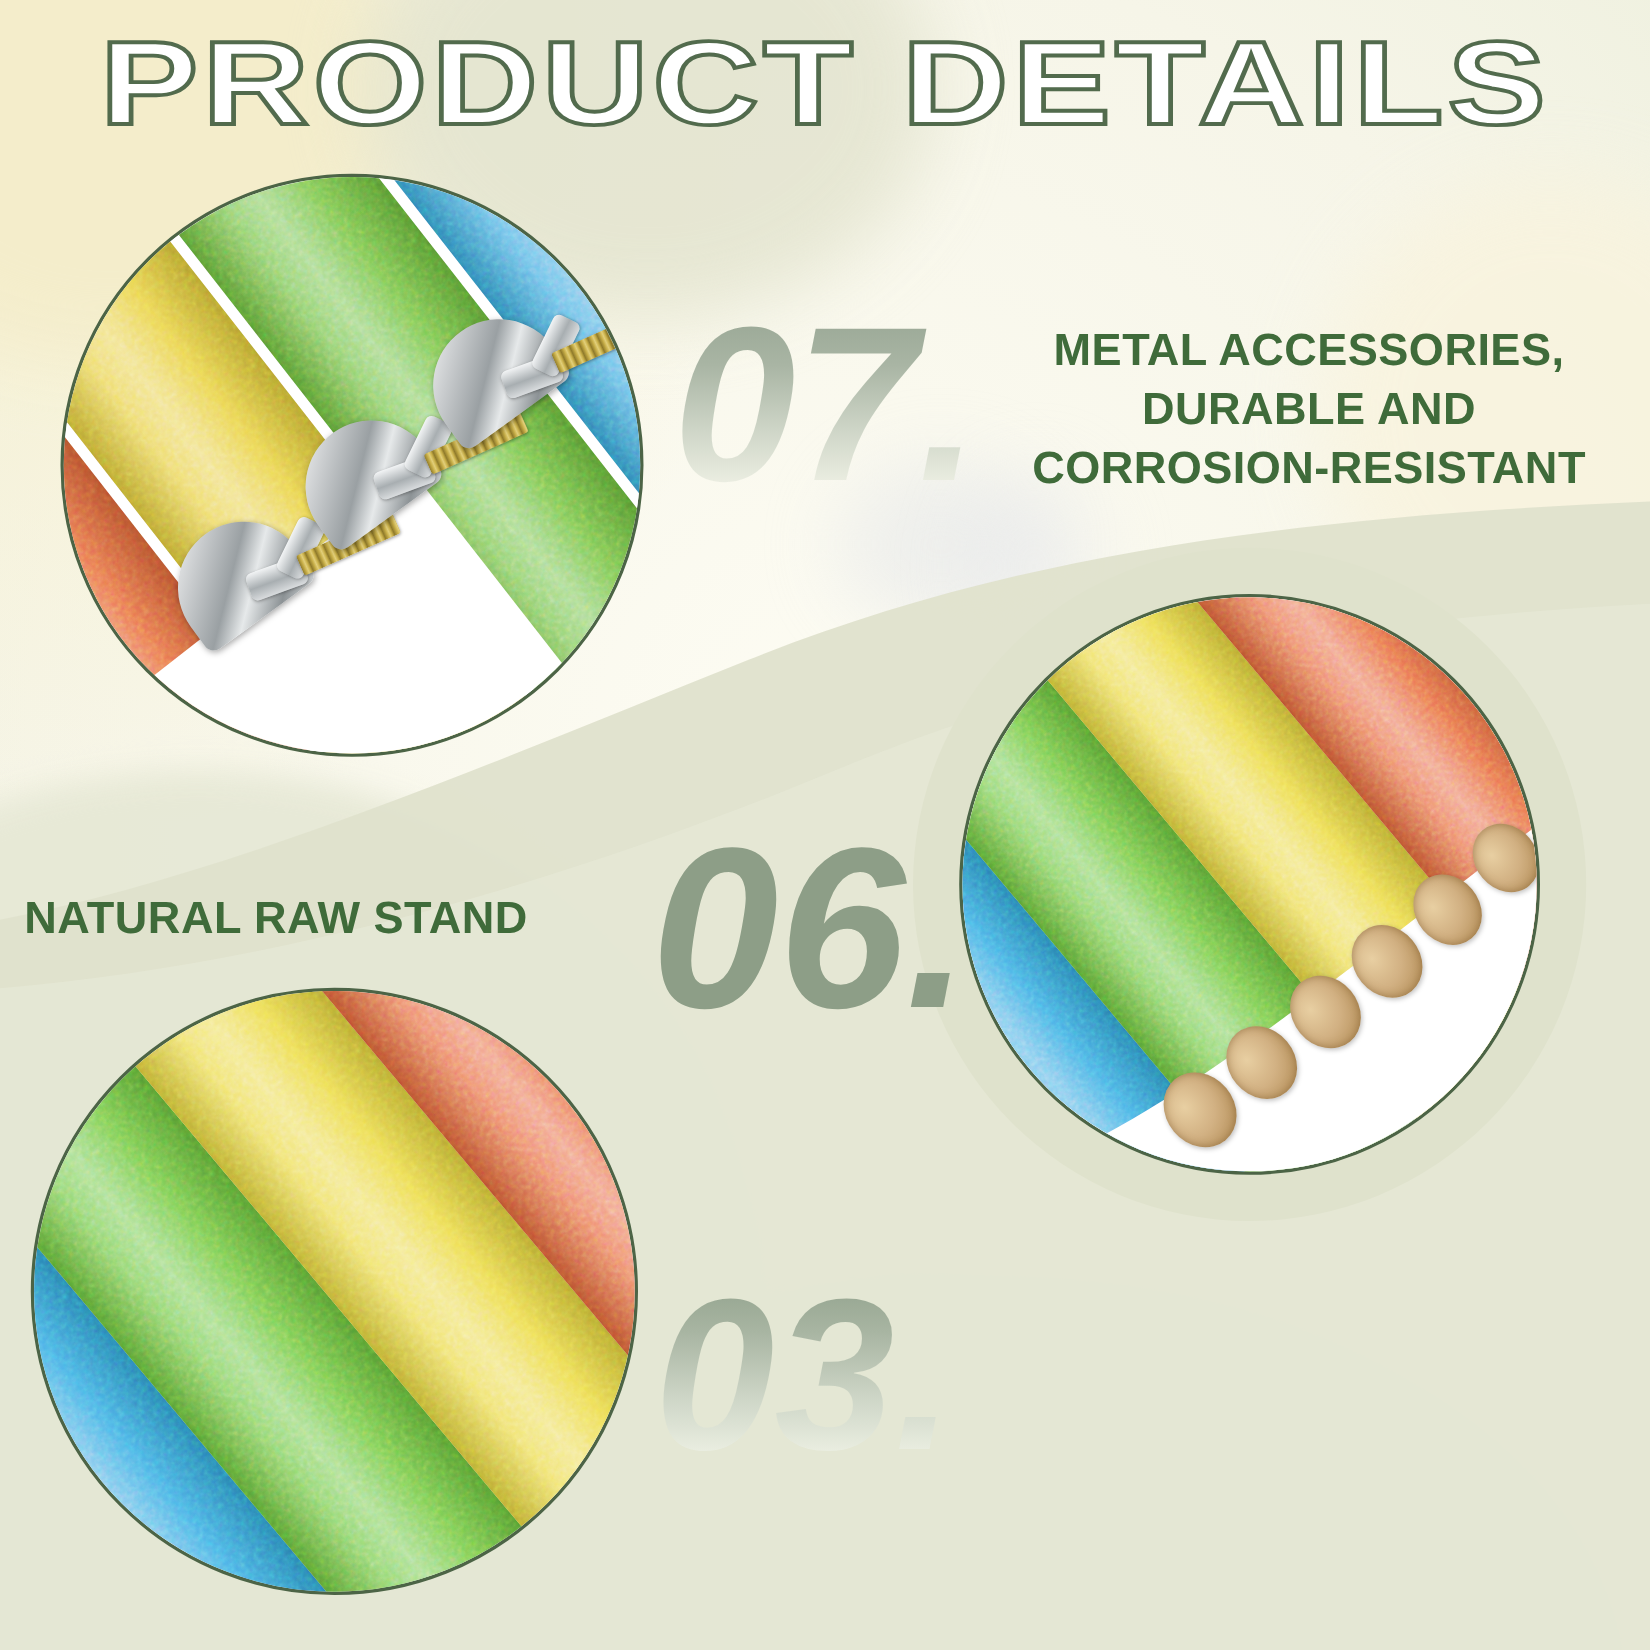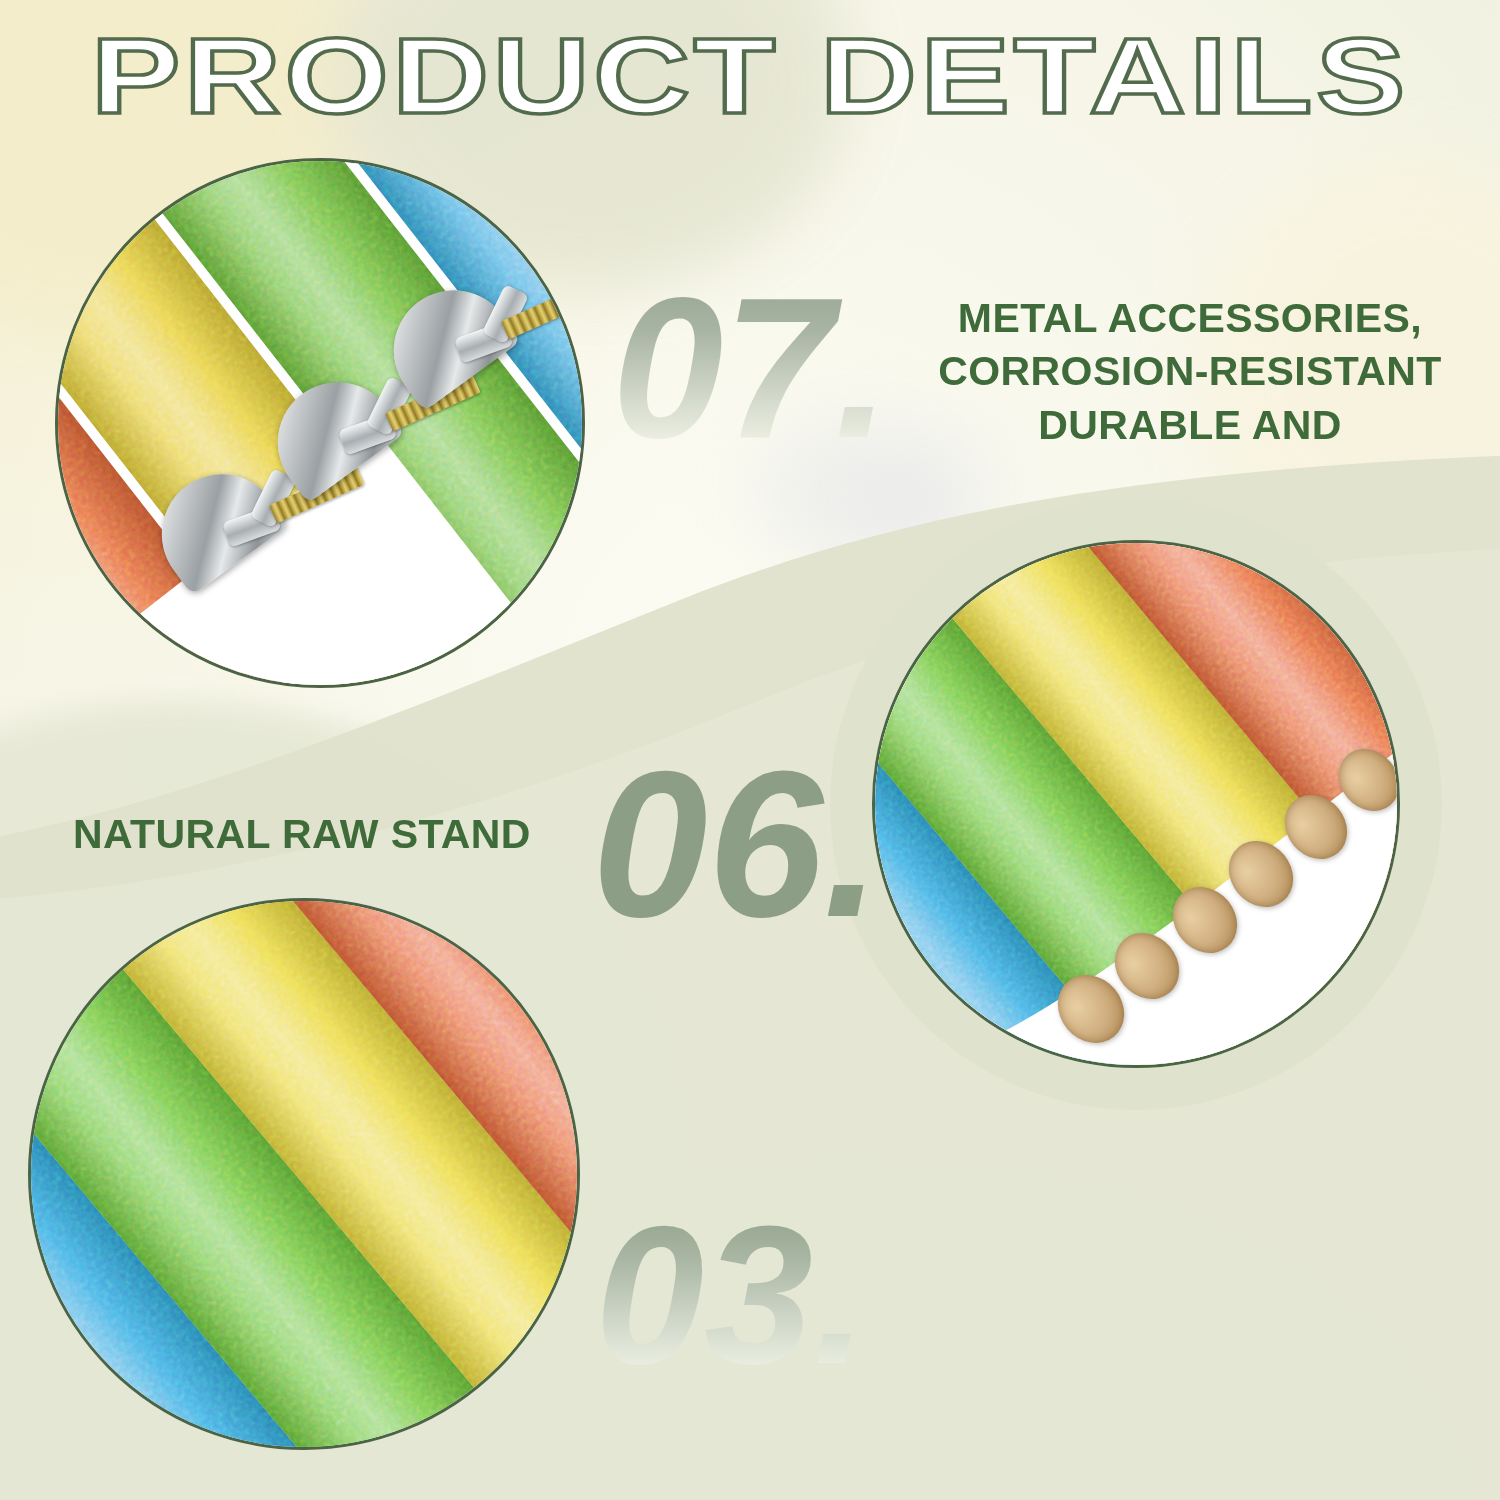--- a/index.html
+++ b/index.html
@@ -184,41 +184,41 @@
     -webkit-background-clip:text;
     background-clip:text;
     color:transparent;
   }
   #num-02 {
     left:592px; top:740px;
     font-size:208px;
     color:#8d9e87;
   }
   #num-03 {
-    left:595px; top:1198px;
+    left:595px; top:1152px;
     font-size:196px;
     background:linear-gradient(180deg,#8e9f89 0%,#a8b5a2 30%,#cdd5c6 60%,#eaeee1 86%,#f6f8ef 100%);
     -webkit-background-clip:text;
     background-clip:text;
     color:transparent;
     text-align:right;
   }
 
   
   .heading {
     position:absolute;
     color:#3f6b3a;
     font-weight:bold;
     font-family:"Liberation Sans", sans-serif;
     line-height:1.30;
     letter-spacing:.4px;
     z-index:4;
   }
   #head-01 { left:890px; top:292px;  width:600px; font-size:41px; text-align:center; }
-  #head-02 { left:22px;  top:808px;  width:560px; font-size:41px; text-align:center; }
+  #head-02 { left:22px;  top:808px;  width:560px; font-size:41px; text-align:left; }
   #head-03 { left:900px; top:1238px; width:560px; font-size:41px; text-align:center; }
   .heading .ln { display:block; }
 </style>
 </head>
 <body>
 
 <div id="bg">
   <div class="bg-base"></div>
   <div class="blob blob-topleft"></div>
   <div class="blob blob-topmid"></div>
@@ -412,22 +412,22 @@
     </div>
   </div>
 </div>
 
 <div class="num" id="num-01">07.</div>
 <div class="num" id="num-02">06.</div>
 <div class="num" id="num-03">03.</div>
 
 <div class="heading" id="head-01">
   <span class="ln">METAL ACCESSORIES,</span>
+  <span class="ln">DURABLE AND</span>
   <span class="ln">CORROSION-RESISTANT</span>
-  <span class="ln">DURABLE AND</span>
 </div>
 
 <div class="heading" id="head-02">
   <span class="ln">NATURAL RAW STAND</span>
 </div>
 
 <div class="heading" id="head-03">
 </div>
 
 </body></html>

